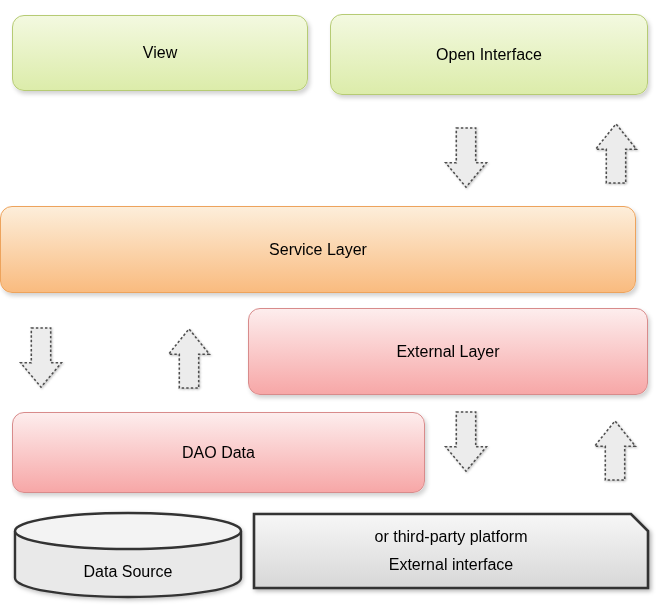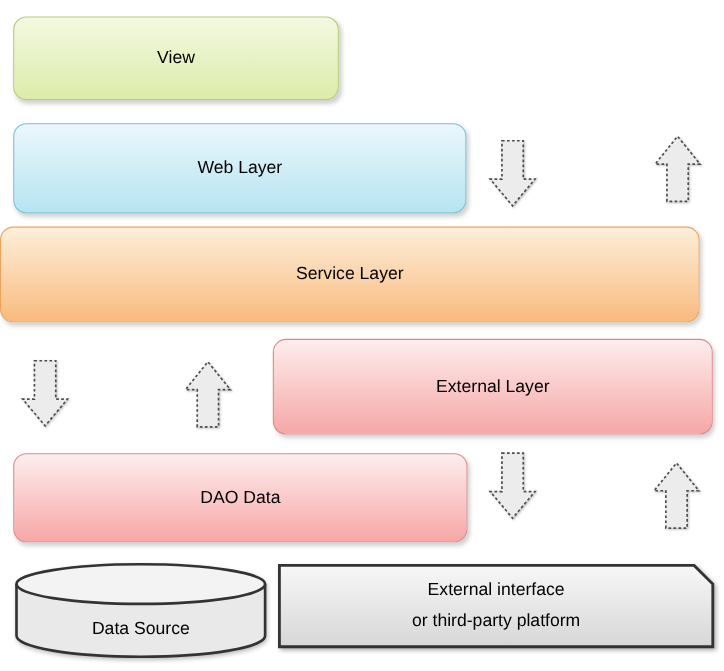--- a/index.html
+++ b/index.html
@@ -115,24 +115,24 @@
 </style>
 </head>
 <body>
 
 <div class="canvas">
 
   <div class="node green" id="node-view">
     <span>View</span>
   </div>
 
+  <div class="node green" id="node-open-interface">
+    <span>Open Interface</span>
+  </div>
 
-  <div class="node blue" id="node-web-layer">
-    <span>Web Layer</span>
-  </div>
 
   <svg class="arrow-svg" id="arrow-ws-down" viewBox="0 0 46 66">
     <polygon points="13,2 33,2 33,38 44,38 23,63 2,38 13,38"></polygon>
   </svg>
   <svg class="arrow-svg" id="arrow-ws-up" viewBox="0 0 46 66">
     <polygon points="13,63 13,28 2,28 23,2 44,28 33,28 33,63"></polygon>
   </svg>
 
   <div class="node orange" id="node-service-layer">
     <span>Service Layer</span>
@@ -172,18 +172,18 @@
     <svg width="398" height="78" viewBox="0 0 398 78">
       <defs>
         <linearGradient id="extGrad" x1="0" y1="0" x2="0" y2="1">
           <stop offset="0" stop-color="#f7f7f7"></stop>
           <stop offset="1" stop-color="#d7d7d7"></stop>
         </linearGradient>
       </defs>
       <polygon class="ext-shape" fill="url(#extGrad)" points="2,2 379,2 396,19 396,76 2,76"></polygon>
     </svg>
     <div class="ext-label">
+      <span>or third-party platform</span>
       <span>External interface</span>
-      <span>or third-party platform</span>
     </div>
   </div>
 
 </div>
 
 </body></html>

